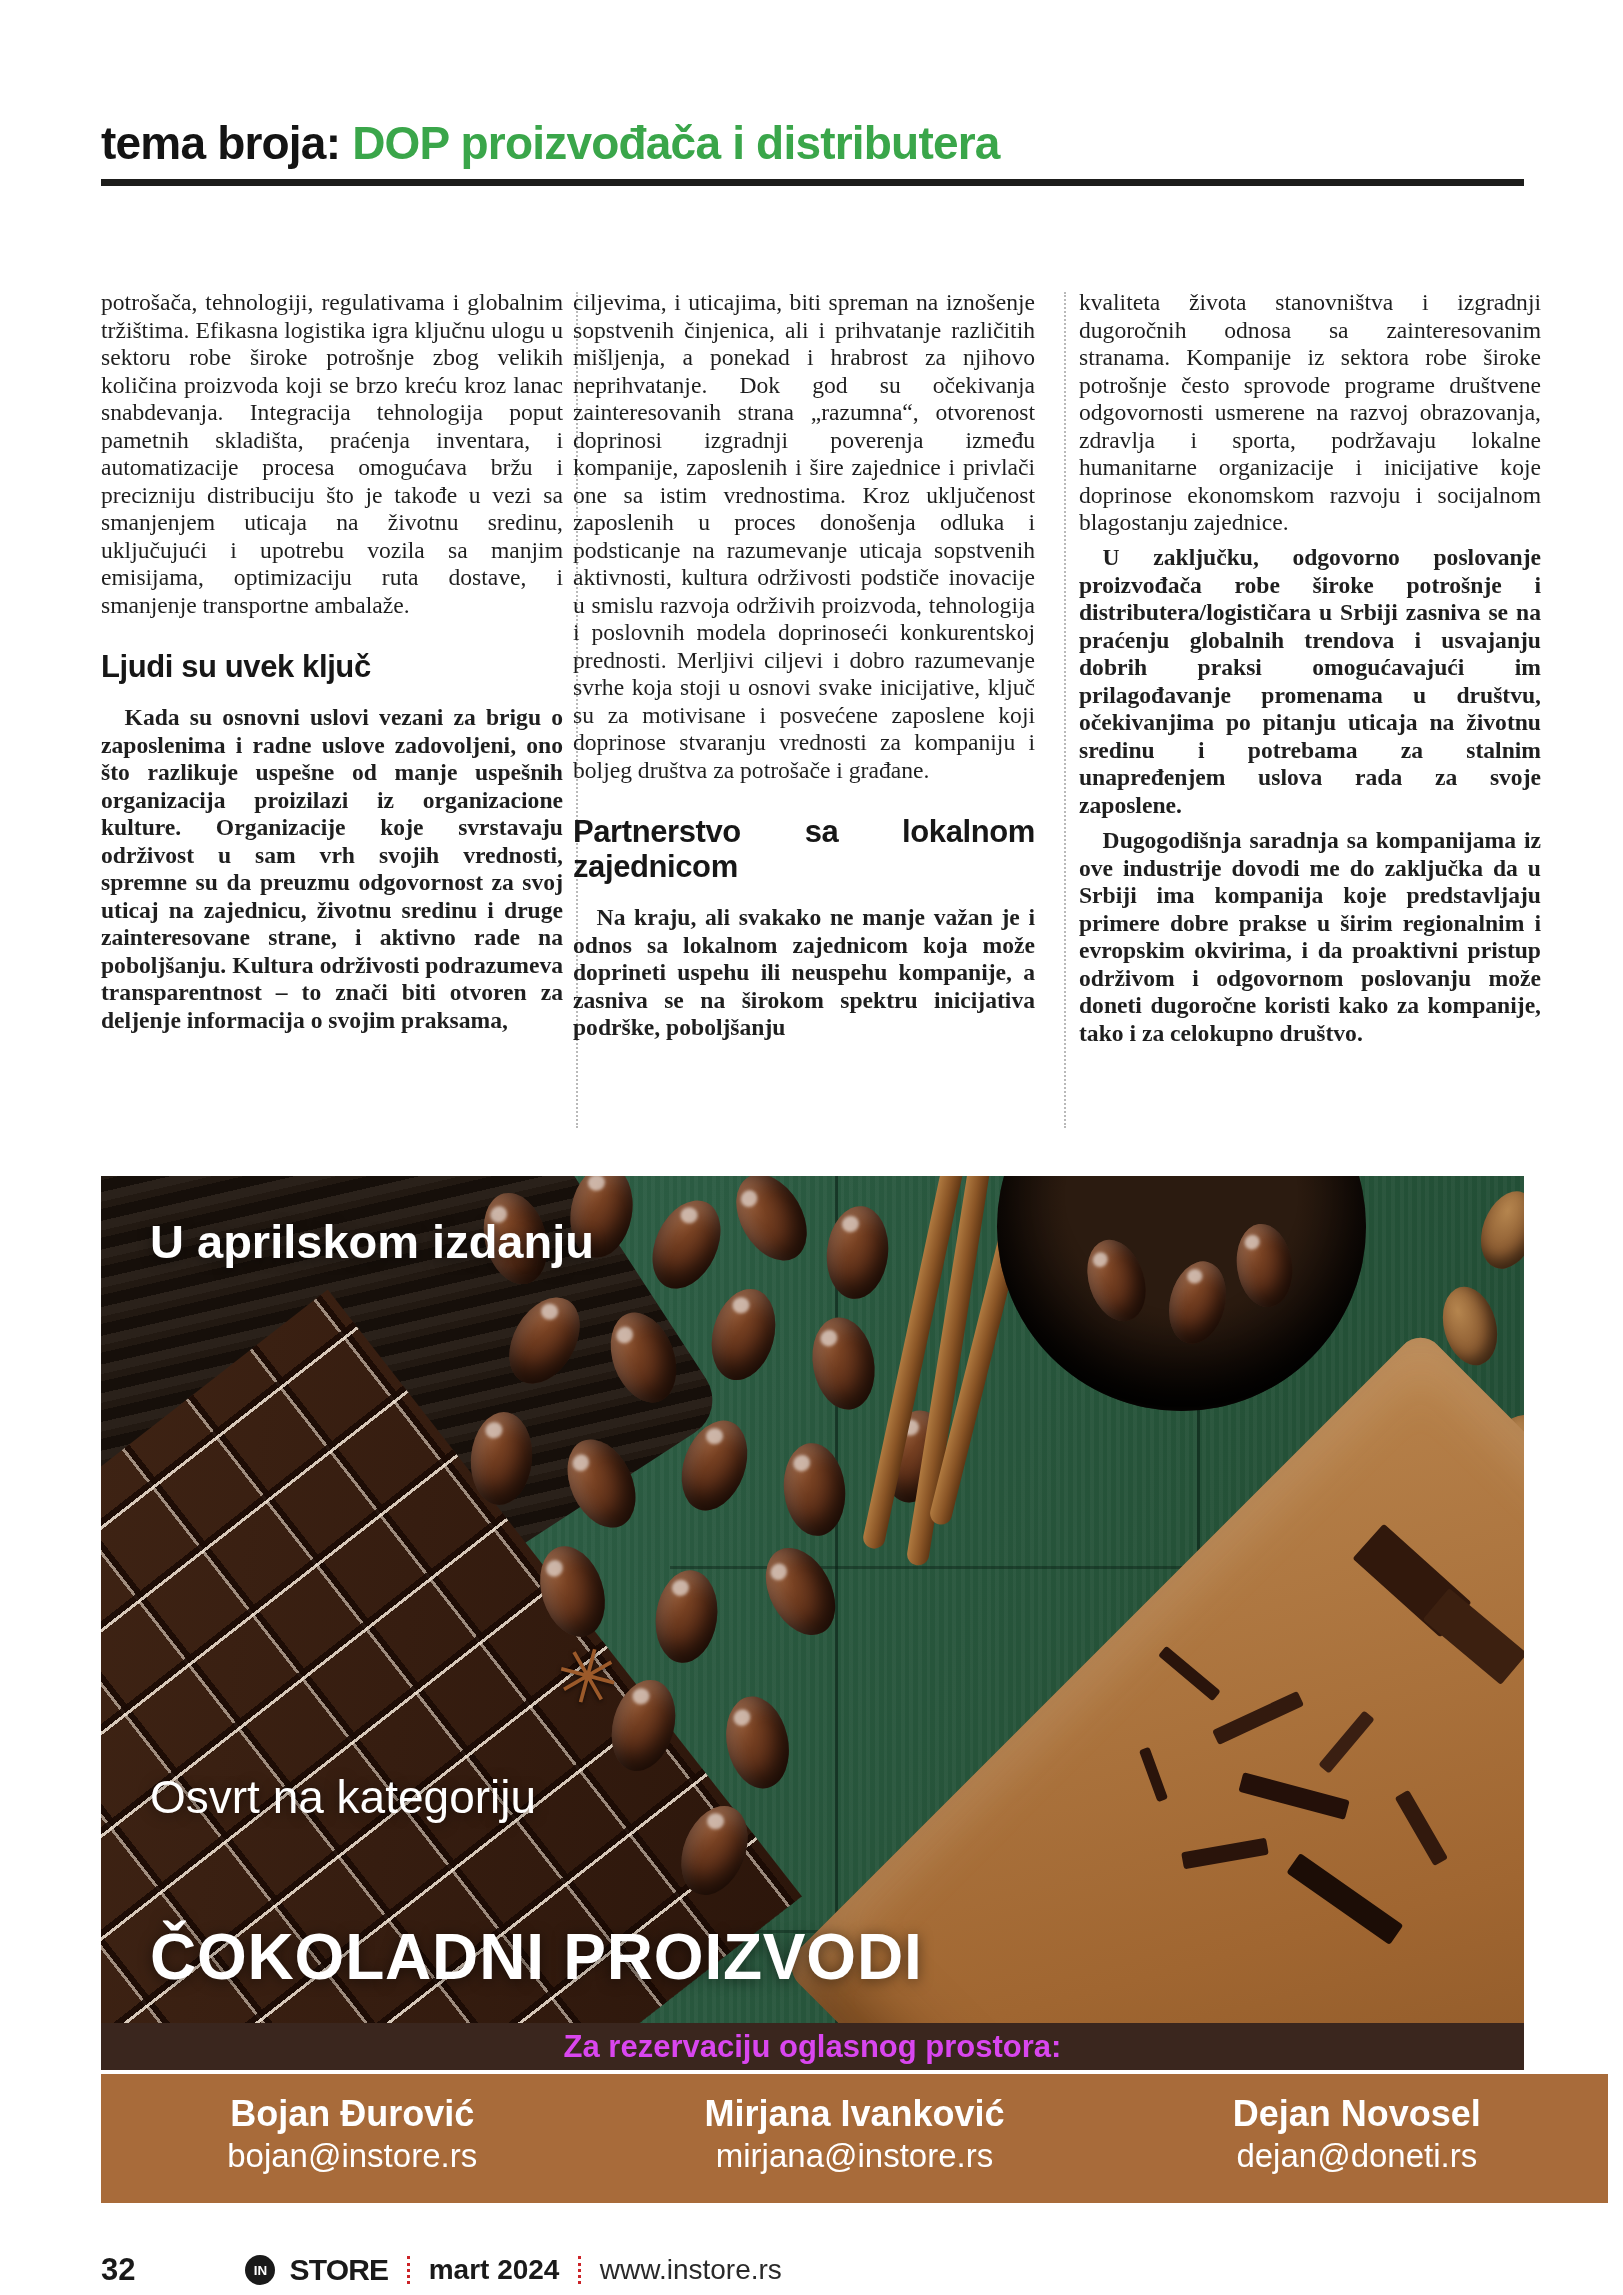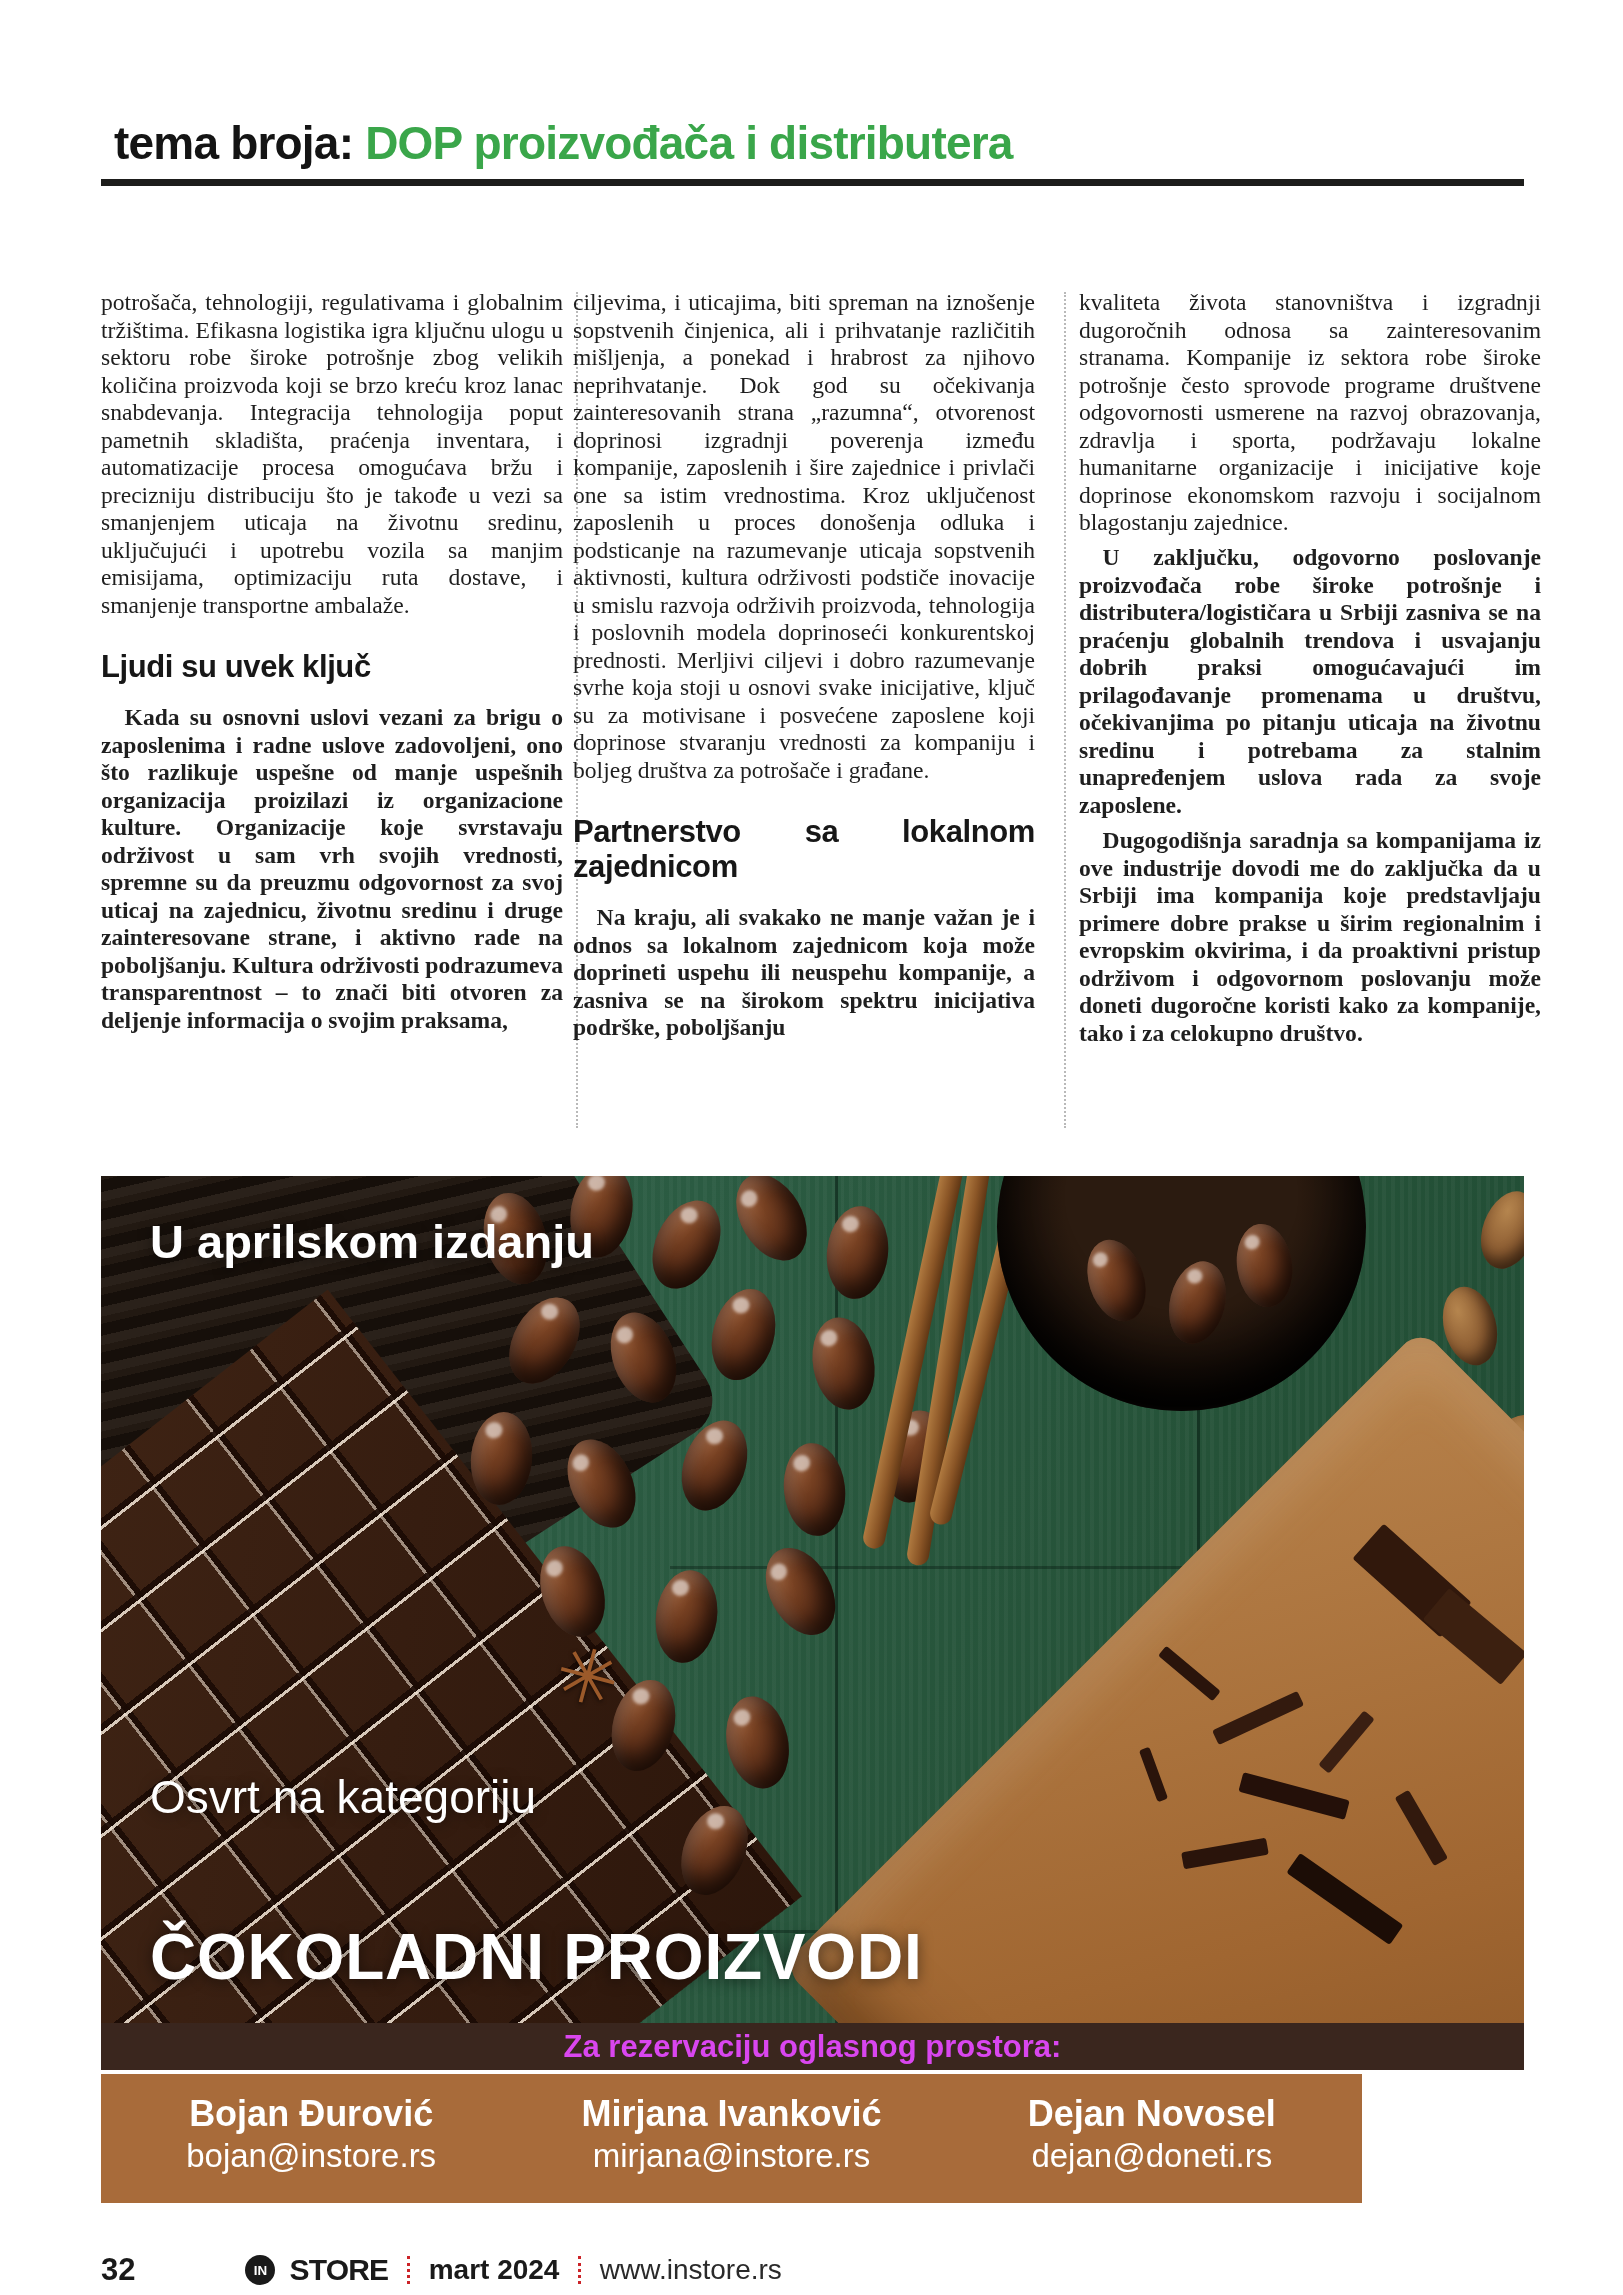--- a/index.html
+++ b/index.html
@@ -1,20 +1,20 @@
 <!DOCTYPE html>
 <html lang="sr-Latn" style="font-size:12.6px"><head>
 <meta charset="utf-8">
 <style>
   html,body{margin:0;padding:0;background:#ffffff;}
   .page{position:relative;width:1623px;height:2295px;background:#fff;overflow:hidden;
         font-family:"Liberation Serif",serif;color:#1f1f1f;}
 
   
-  .masthead{position:absolute;left:114px;top:116px;width:1423px;
+  .masthead{position:absolute;left:101px;top:116px;width:1423px;
             font-family:"Liberation Sans",sans-serif;font-weight:bold;
             font-size:46px;letter-spacing:-0.8px;white-space:nowrap;}
   .masthead .prefix{color:#141414;}
   .masthead .accent{color:#3aa64a;}
   .head-rule{position:absolute;left:101px;top:179px;width:1423px;height:7px;background:#1d1d1b;}
 
   
   .col{position:absolute;top:289px;width:462px;height:876px;
        font-size:23.6px;line-height:27.5px;text-align:justify;hyphens:auto;}
   .col p{margin:0 0 7.9px 0;}
@@ -67,21 +67,21 @@
         font-family:"Liberation Sans",sans-serif;font-weight:bold;font-size:64px;letter-spacing:0.8px;
         text-shadow:0 2.4px 14px rgba(0,0,0,.5);}
   .promo-title2{position:absolute;left:49px;top:744px;color:#fff;
         font-family:"Liberation Sans",sans-serif;font-weight:bold;font-size:64px;letter-spacing:0.8px;
         text-shadow:0 2.4px 14px rgba(0,0,0,.5);}
 
   
   .cta-bar{position:absolute;left:101px;top:2023px;width:1423px;height:47px;background:#3a261e;
            display:flex;align-items:center;justify-content:center;
            font-family:"Liberation Sans",sans-serif;font-weight:bold;font-size:31px;color:#d946ef;}
-  .contact-band{position:absolute;left:101px;top:2074px;width:1261px;height:129px;background:#a86b3a;
+  .contact-band{position:absolute;left:101px;top:2074px;width:1507px;height:129px;background:#a86b3a;
            display:flex;align-items:flex-start;justify-content:space-around;
            font-family:"Liberation Sans",sans-serif;color:#fff;padding-top:19px;box-sizing:border-box;}
   .contact{text-align:center;width:33%;}
   .contact .name{font-weight:bold;font-size:36px;line-height:42px;}
   .contact .email{font-weight:normal;font-size:33px;line-height:41px;}
 
   
   .footer{position:absolute;left:101px;top:2252px;width:1423px;height:36px;
           display:flex;align-items:center;font-family:"Liberation Sans",sans-serif;color:#1a1a1a;}
   .pgnum{font-weight:bold;font-size:31px;}

